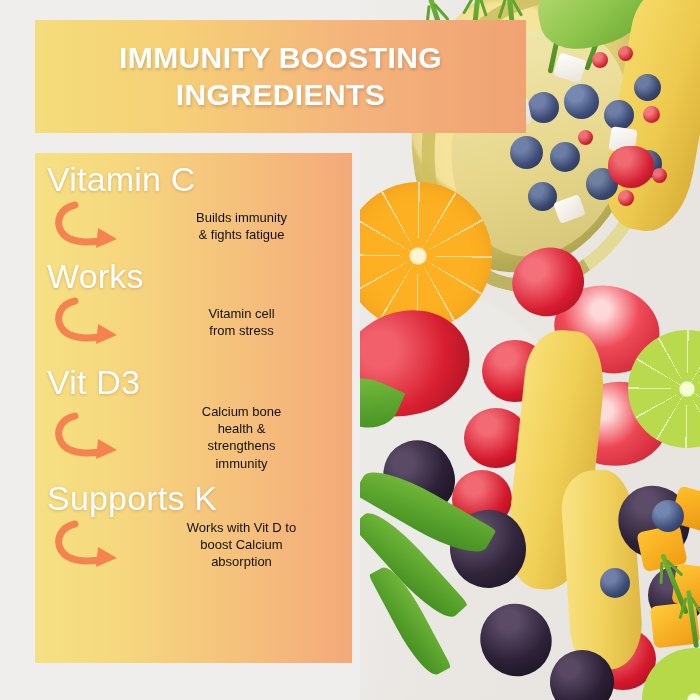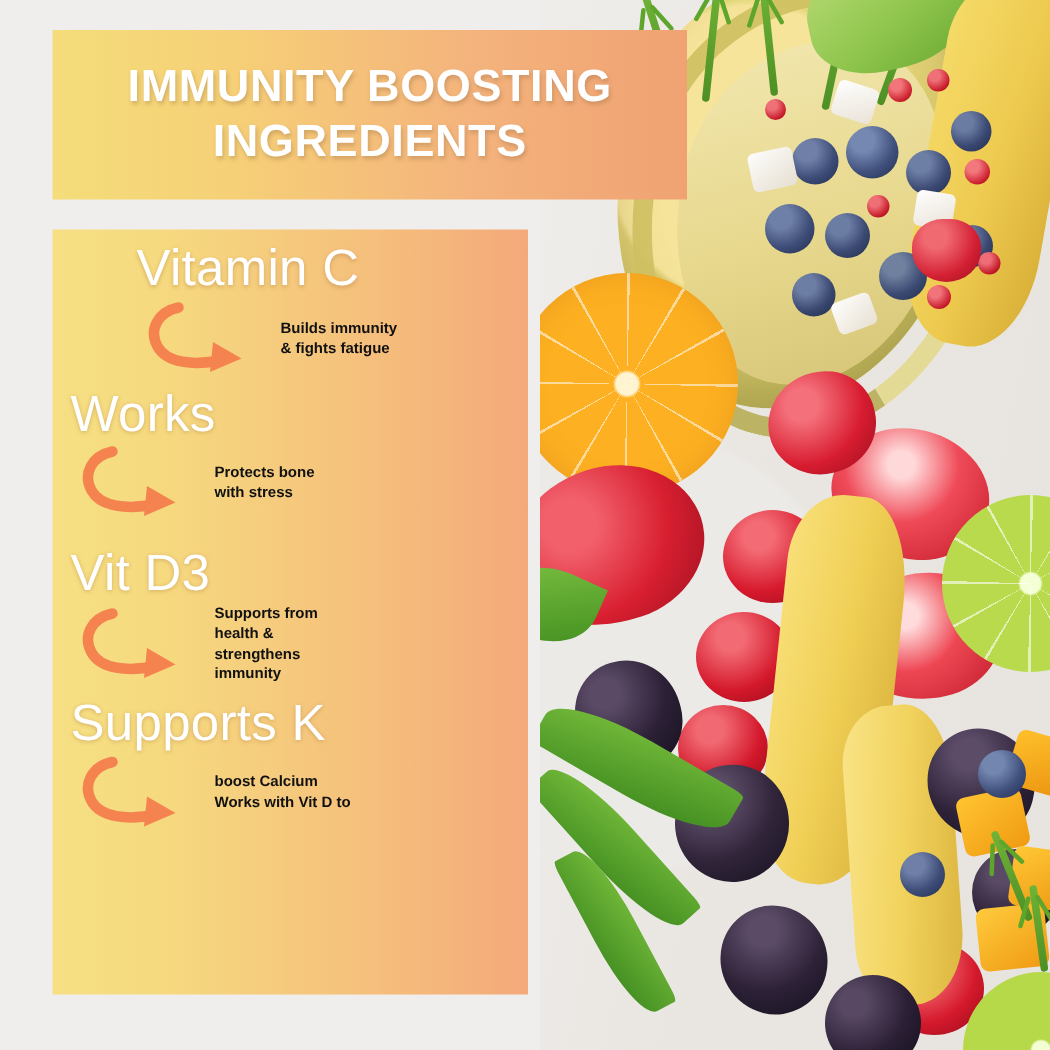--- a/index.html
+++ b/index.html
@@ -105,21 +105,21 @@
     position: absolute;
     background: linear-gradient(170deg, #77bd3c 0%, #3e8a1f 100%);
     border-radius: 50% 6% 50% 6%;
   }
 
   
   .title-banner {
     position: absolute;
     left: 35px;
     top: 20px;
-    width: 423px;
+    width: 491px;
     height: 113px;
     background: linear-gradient(90deg, #f4dd7a 0%, #f6d077 28%, #f4b37c 66%, #f0a273 100%);
     display: flex;
     align-items: center;
     justify-content: center;
     box-sizing: border-box;
     padding: 0 14px;
   }
   .title-text {
     color: #ffffff;
@@ -166,28 +166,29 @@
     width: 108px;
     flex: 0 0 108px;
     display: flex;
     justify-content: center;
     align-items: center;
   }
   .arrow-svg { display: block; }
   .benefit {
     flex: 1 1 auto;
     color: #111111;
-    font-size: 10px;
-    font-weight: bold;
+    font-size: 13px;
+    font-weight: normal;
     line-height: 1.32;
+    text-align: center;
     padding-right: 12px;
   }
 
   
-  .blk-1 { margin-top: 2px; padding-left: 44px; }
+  .blk-1 { margin-top: 2px; }
   .blk-2 { margin-top: 6px; }
   .blk-3 { margin-top: 16px; }
   .blk-4 { margin-top: 8px; }
 </style>
 </head>
 <body>
 
 <div id="poster">
 
   <div class="photo-panel">
@@ -306,54 +307,55 @@
     <div class="ingredient blk-2">
       <div class="ingredient-name">Works</div>
       <div class="row">
         <div class="arrow-cell">
           <svg class="arrow-svg" width="80" height="52" viewBox="0 0 80 52" aria-hidden="true">
             <path d="M26 5 C12 8, 6 20, 12 31 C18 42, 36 44, 55 40" fill="none" stroke="#f5834f" stroke-width="7" stroke-linecap="round"></path>
             <path d="M49 28 L68 39 L47 48 Z" fill="#f5834f"></path>
           </svg>
         </div>
         <div class="benefit">
-          <div>Protects bone</div>
-          <div>with stress</div>
+          <div>Vitamin cell</div>
+          <div>from stress</div>
         </div>
       </div>
     </div>
 
     <div class="ingredient blk-3">
       <div class="ingredient-name">Vit D3</div>
       <div class="row">
         <div class="arrow-cell">
           <svg class="arrow-svg" width="80" height="52" viewBox="0 0 80 52" aria-hidden="true">
             <path d="M26 5 C12 8, 6 20, 12 31 C18 42, 36 44, 55 40" fill="none" stroke="#f5834f" stroke-width="7" stroke-linecap="round"></path>
             <path d="M49 28 L68 39 L47 48 Z" fill="#f5834f"></path>
           </svg>
         </div>
         <div class="benefit">
-          <div>Supports from</div>
+          <div>Calcium bone</div>
           <div>health &amp;</div>
           <div>strengthens</div>
           <div>immunity</div>
         </div>
       </div>
     </div>
 
     <div class="ingredient blk-4">
       <div class="ingredient-name">Supports K</div>
       <div class="row">
         <div class="arrow-cell">
           <svg class="arrow-svg" width="80" height="52" viewBox="0 0 80 52" aria-hidden="true">
             <path d="M26 5 C12 8, 6 20, 12 31 C18 42, 36 44, 55 40" fill="none" stroke="#f5834f" stroke-width="7" stroke-linecap="round"></path>
             <path d="M49 28 L68 39 L47 48 Z" fill="#f5834f"></path>
           </svg>
         </div>
         <div class="benefit">
+          <div>Works with Vit D to</div>
           <div>boost Calcium</div>
-          <div>Works with Vit D to</div>
+          <div>absorption</div>
         </div>
       </div>
     </div>
 
   </div>
 </div>
 
 </body></html>

